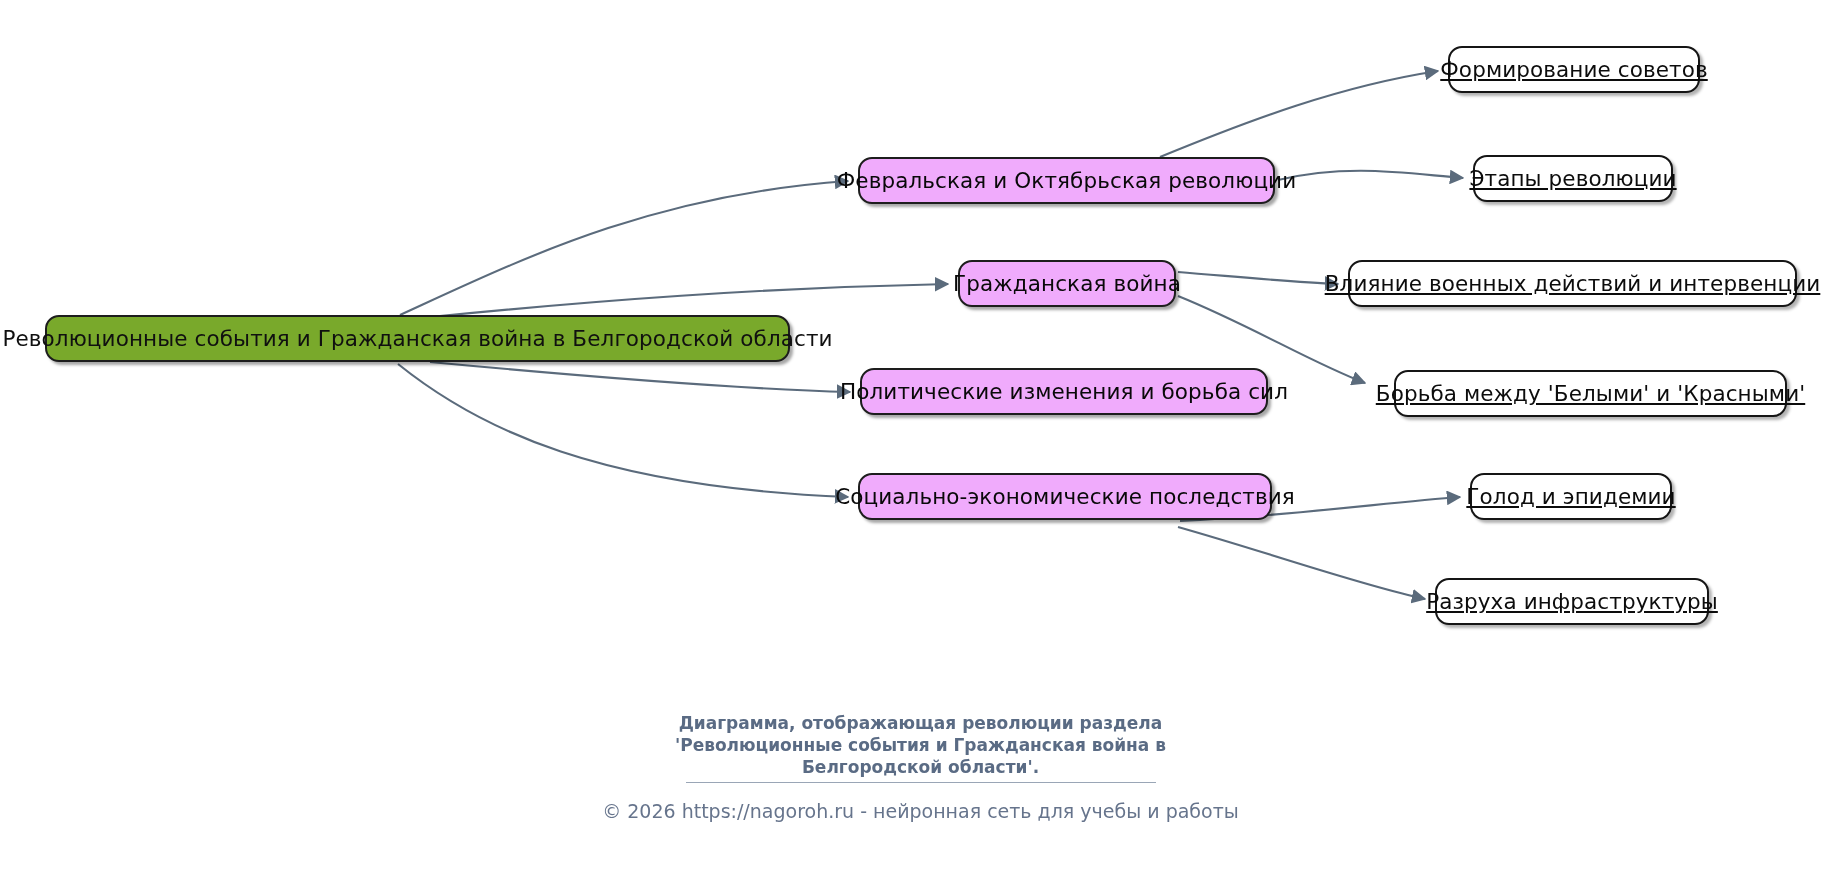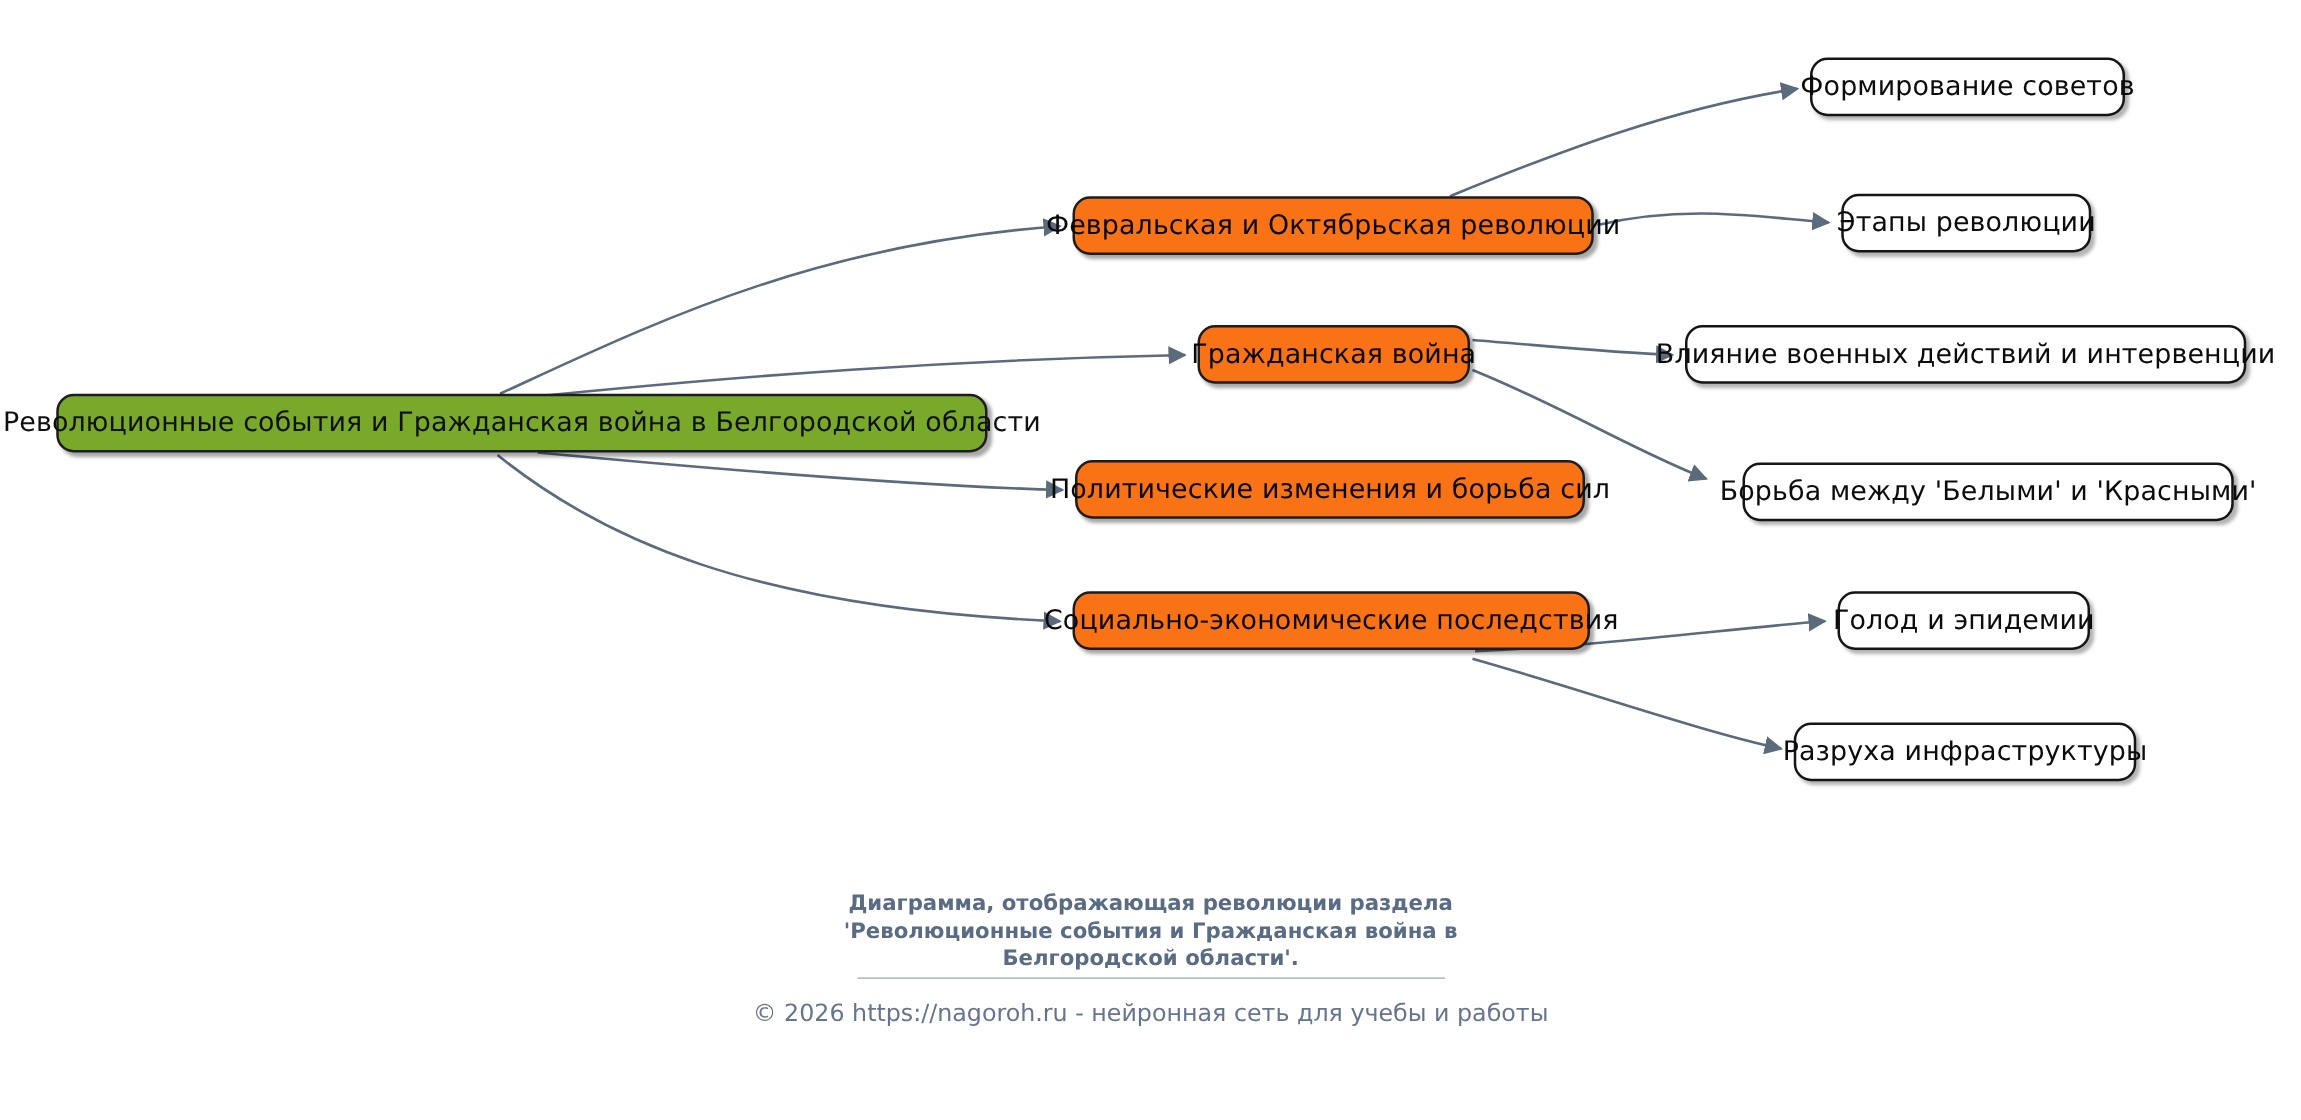--- a/index.html
+++ b/index.html
@@ -36,32 +36,33 @@
     letter-spacing: 0.1px;
   }
   .node-root {
     background: #79a92b;
     border: 2px solid #1d1d1d;
     color: #101010;
     font-size: 21.5px;
     box-shadow: 3px 3px 3px rgba(0,0,0,0.35);
   }
   .node-branch {
-    background: #f97316;
+    background: #f0abfc;
     border: 2px solid #1d1d1d;
     color: #090909;
     font-size: 21.5px;
     box-shadow: 3px 3px 3px rgba(0,0,0,0.35);
   }
   .node-leaf {
     background: #ffffff;
     border: 2px solid #151515;
     color: #0c0c0c;
     font-size: 21.5px;
     box-shadow: 3px 3px 3px rgba(0,0,0,0.30);
+    text-decoration: underline;
   }
   .caption {
     position: absolute;
     left: 0;
     top: 712px;
     width: 1841px;
     text-align: center;
     color: #5a6b84;
     font-size: 17px;
     font-weight: bold;

